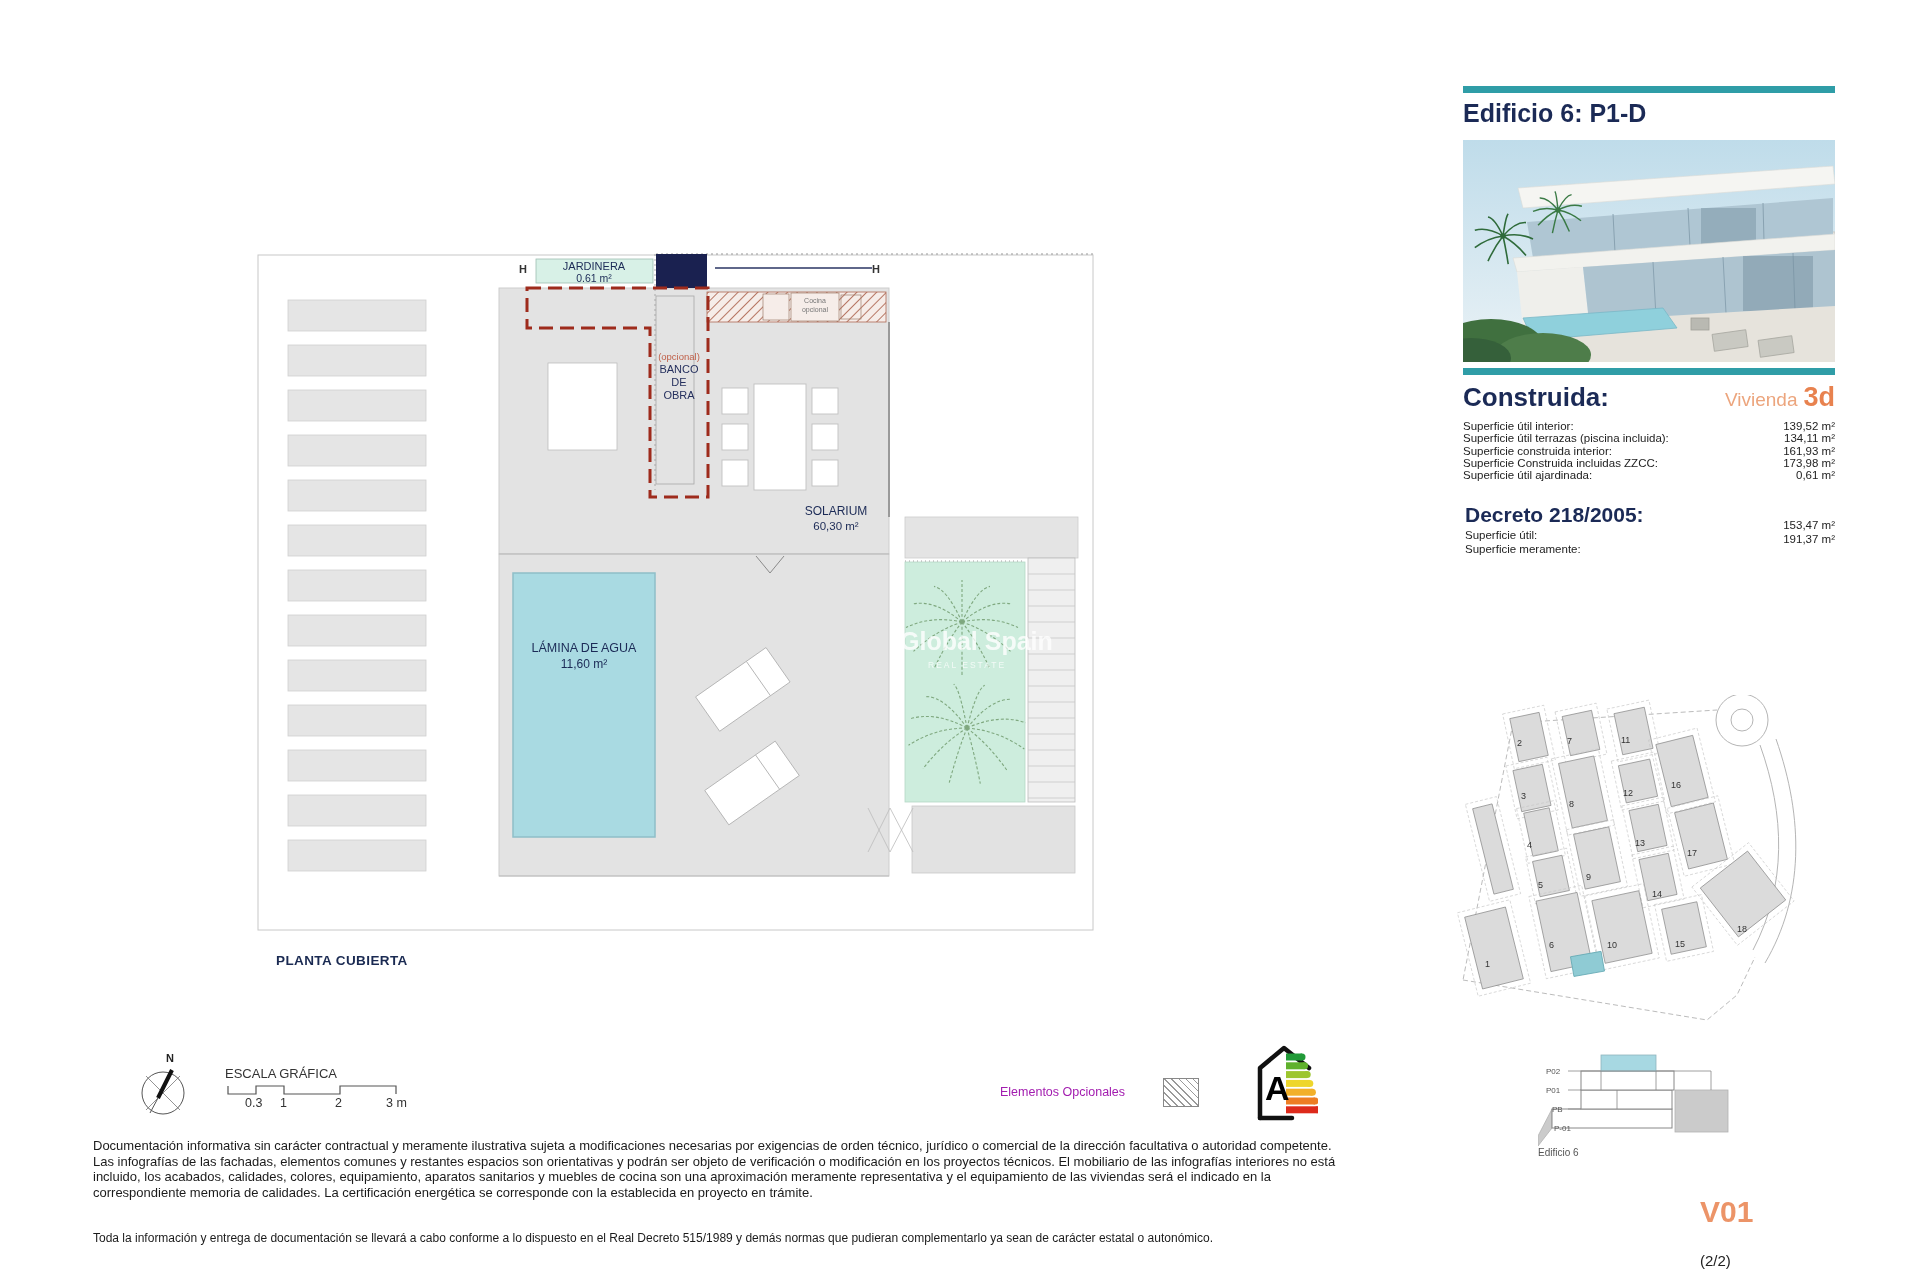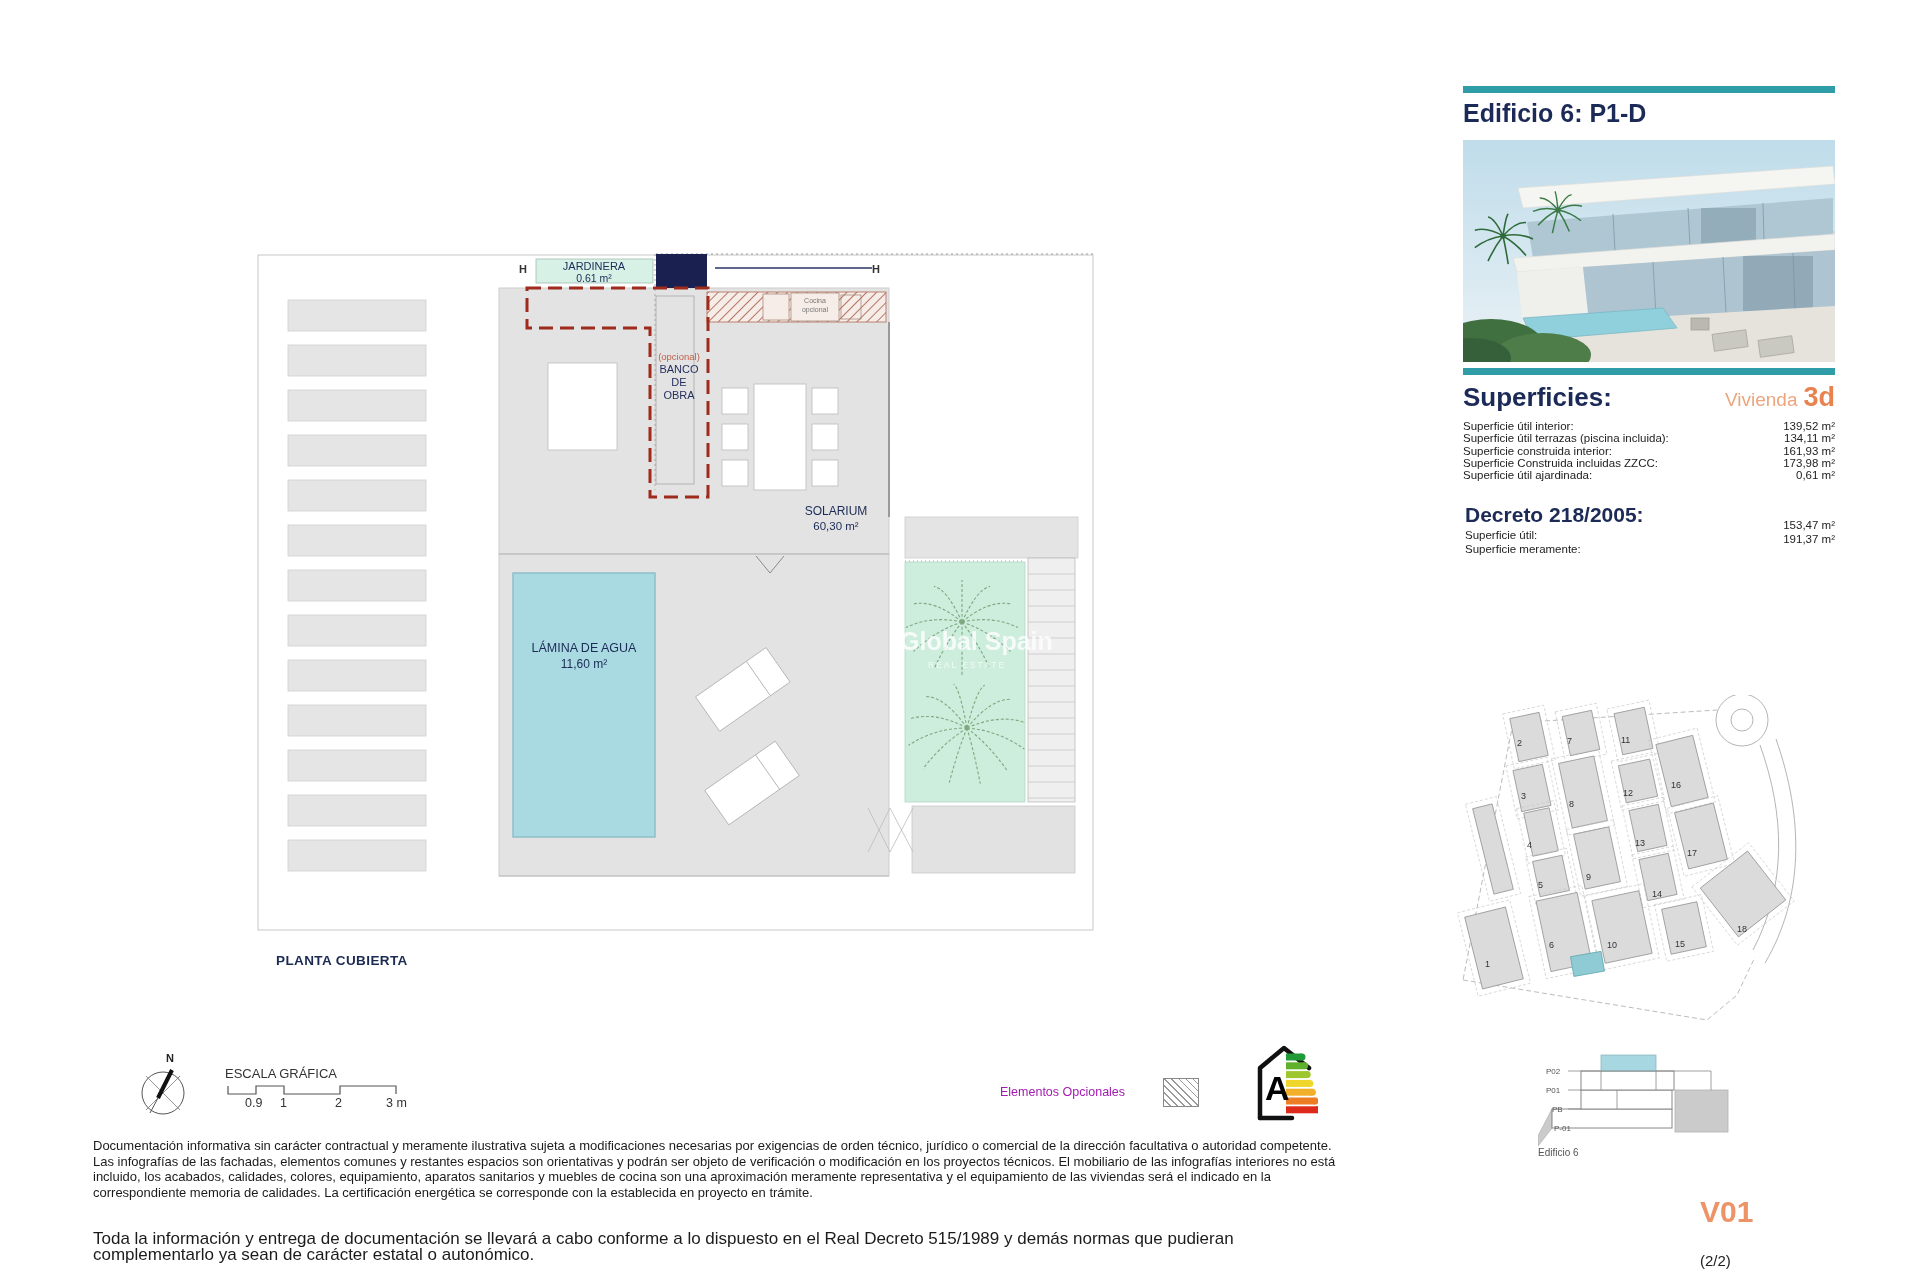--- a/index.html
+++ b/index.html
@@ -21,21 +21,21 @@
   #version-code{position:absolute;left:1700px;top:1195px;width:120px;text-align:left;font-size:30px;font-weight:bold;color:#EC9468;}
   #page-num{position:absolute;left:1700px;top:1252px;width:120px;text-align:left;font-size:15px;color:#222;}
   
   #planta-caption{position:absolute;left:276px;top:953px;font-size:13.5px;font-weight:bold;color:#1A2A52;letter-spacing:.4px;}
   #escala-title{position:absolute;left:225px;top:1066px;font-size:13px;color:#333;}
   .tick-label{position:absolute;top:1096px;font-size:12.5px;color:#333;}
   #opc-label{position:absolute;left:1000px;top:1085px;font-size:12.5px;color:#a21caf;}
   #opc-swatch{position:absolute;left:1163px;top:1078px;width:34px;height:27px;border:1px solid #888;
       background:repeating-linear-gradient(45deg,#ffffff 0 4px,#9a9a9a 4px 5px);}
   #disclaimer-1{position:absolute;left:93px;top:1138px;width:1260px;font-size:13px;line-height:15.6px;color:#1b1b1b;}
-  #disclaimer-2{position:absolute;left:93px;top:1231px;width:1260px;font-size:17px;line-height:15.6px;color:#1b1b1b;}
+  #disclaimer-2{position:absolute;left:93px;top:1231px;width:1260px;font-size:12px;line-height:15.6px;color:#1b1b1b;}
   svg text{font-family:"Liberation Sans", sans-serif;}
 </style>
 </head>
 <body>
 
 <div id="canvas">
 
   <svg id="plan-svg" style="position:absolute;left:250px;top:248px" width="850" height="690" viewBox="250 248 850 690">
     <defs>
       <pattern id="hatchRed" width="7" height="7" patternUnits="userSpaceOnUse" patternTransform="rotate(45)">
@@ -187,21 +187,21 @@
   <svg style="position:absolute;left:110px;top:1040px" width="320" height="90" viewBox="110 1040 320 90">
     <circle cx="163" cy="1093" r="21" fill="none" stroke="#555" stroke-width="1"></circle>
     <line x1="146" y1="1076" x2="180" y2="1110" stroke="#777" stroke-width="0.8"></line>
     <line x1="180" y1="1076" x2="146" y2="1110" stroke="#777" stroke-width="0.8"></line>
     <line x1="172" y1="1070" x2="158" y2="1098" stroke="#111" stroke-width="4"></line>
     <line x1="158" y1="1098" x2="150" y2="1113" stroke="#555" stroke-width="1"></line>
     <text x="166" y="1062" font-size="11" font-weight="bold" fill="#222">N</text>
     <polyline points="228,1086 228,1094 256,1094 256,1086 284,1086 284,1094 340,1094 340,1086 396,1086 396,1094" fill="none" stroke="#555" stroke-width="1.2"></polyline>
   </svg>
   <div id="escala-title">ESCALA GRÁFICA</div>
-  <span class="tick-label" style="left:245px">0.9</span>
+  <span class="tick-label" style="left:245px">0.3</span>
   <span class="tick-label" style="left:280px">1</span>
   <span class="tick-label" style="left:335px">2</span>
   <span class="tick-label" style="left:386px">3 m</span>
 
   <div id="opc-label">Elementos Opcionales</div>
   <div id="opc-swatch"></div>
 
   <svg id="energy-svg" style="position:absolute;left:1246px;top:1038px" width="72" height="84" viewBox="0 0 72 84">
     <path d="M14,80 L14,30 L38,10 L63,30" fill="none" stroke="#111" stroke-width="4.5" stroke-linejoin="round" stroke-linecap="round"></path>
     <path d="M14,80 L46,80" stroke="#111" stroke-width="4.5" stroke-linecap="round"></path>
@@ -288,21 +288,21 @@
     <g fill="#C9C9C2" stroke="#A8A8A0" stroke-width="0.8">
       <rect x="250" y="192" width="34" height="17" transform="rotate(-8 267 200)"></rect>
       <rect x="296" y="198" width="34" height="17" transform="rotate(-8 313 206)"></rect>
     </g>
     <rect x="228" y="178" width="18" height="12" fill="#B9B9B2" stroke="#A0A098" stroke-width="0.8"></rect>
   </svg>
 
   <div class="teal-bar" style="top:368px"></div>
 
   <div id="superficies-head">
-    <span id="superficies-title">Superficies:</span>
+    <span id="superficies-title">Construida:</span>
     <span>
       <span id="vivienda-label">Vivienda</span><span id="vivienda-code">3d</span>
     </span>
   </div>
   <div id="sup-rows">
       <div class="sup-row">
         <span>Superficie útil interior:</span>
         <span>139,52 m²</span>
       </div>
       <div class="sup-row">

